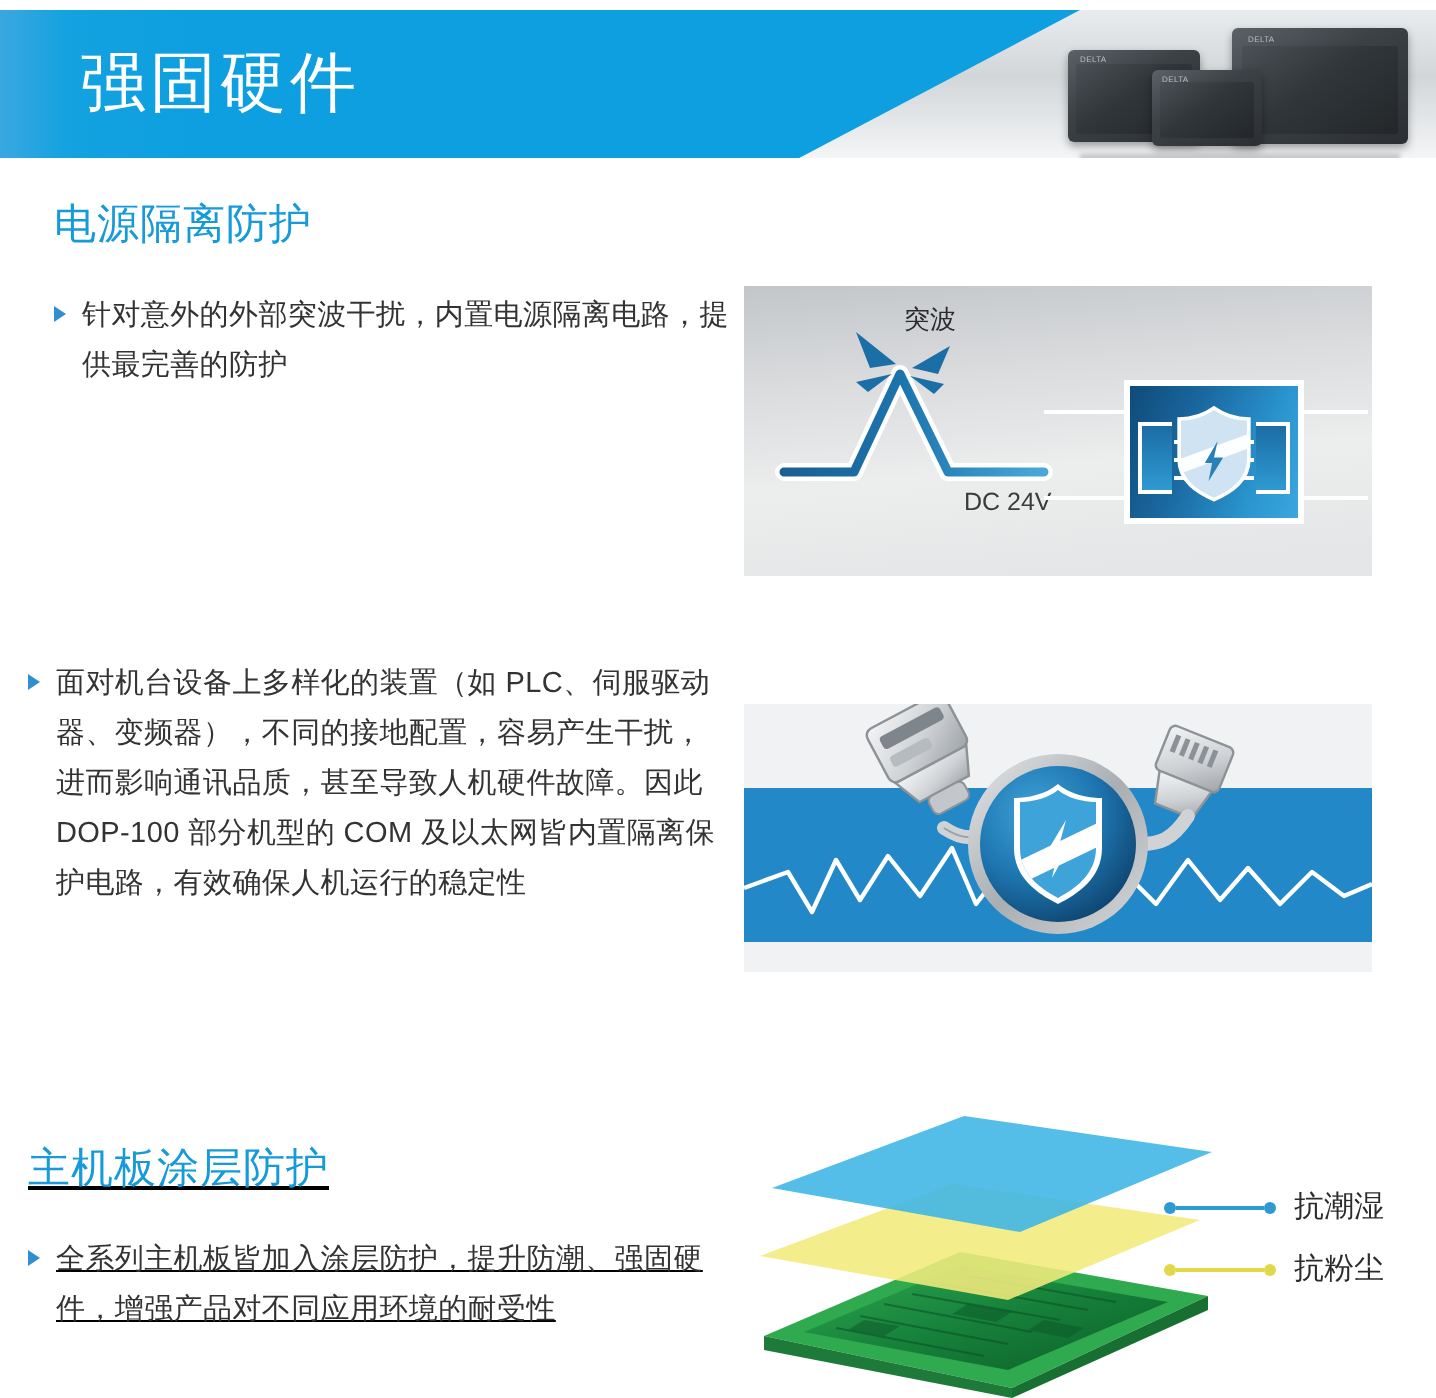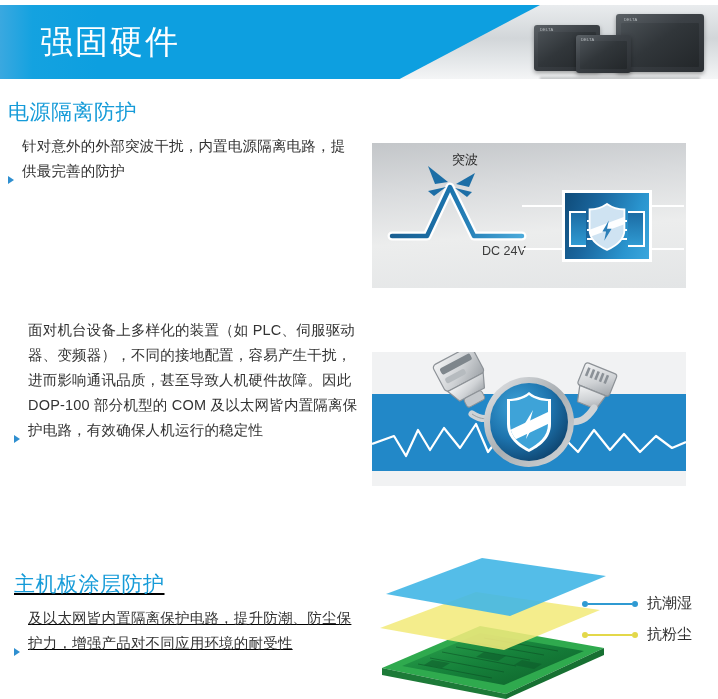--- a/index.html
+++ b/index.html
@@ -90,40 +90,40 @@
 
   .sec-head {
     color: #169bd8;
     font-size: 21px;
     font-weight: 400;
     letter-spacing: .5px;
     white-space: nowrap;
   }
   .bullet-row {
     display: flex;
-    align-items: flex-end;
-    margin-top: 8px;
+    align-items: flex-start;
+    margin-top: 20px;
   }
   .bullet-mark {
     flex: 0 0 auto;
     width: 0; height: 0;
     border-left: 6px solid #2f8fd0;
     border-top: 4px solid transparent;
     border-bottom: 4px solid transparent;
     margin-top: 7px;
     margin-right: 8px;
   }
   .bullet-text {
     color: #333333;
     font-size: 14.5px;
     line-height: 25px;
     letter-spacing: .2px;
   }
 
-  .sec1 { left: 8px; top: 98px;  width: 345px; }
+  .sec1 { left: 27px; top: 98px;  width: 345px; }
   .sec2 { left: 14px; top: 310px; width: 350px; }
   .sec3 { left: 14px; top: 570px; width: 345px; text-decoration: underline; }
 
   
   .fig1 {
     position: absolute;
     left: 372px; top: 143px;
     width: 314px; height: 145px;
     background: linear-gradient(175deg, #c3c6c9 0%, #d9dbdd 30%, #eceded 60%, #e3e5e6 100%);
     overflow: hidden;
@@ -253,21 +253,21 @@
     <div class="bullet-row">
       <div class="bullet-mark"></div>
       <div class="bullet-text">面对机台设备上多样化的装置（如 PLC、伺服驱动器、变频器），不同的接地配置，容易产生干扰，进而影响通讯品质，甚至导致人机硬件故障。因此 DOP-100 部分机型的 COM 及以太网皆内置隔离保护电路，有效确保人机运行的稳定性</div>
     </div>
   </div>
 
   <div class="section sec3">
     <div class="sec-head">主机板涂层防护</div>
     <div class="bullet-row">
       <div class="bullet-mark"></div>
-      <div class="bullet-text">及以太网皆内置隔离保护电路，提升防潮、防尘保护力，增强产品对不同应用环境的耐受性</div>
+      <div class="bullet-text">全系列主机板皆加入涂层防护，提升防潮、强固硬件，增强产品对不同应用环境的耐受性</div>
     </div>
   </div>
 
   <div class="fig1">
 
     <svg class="surge-svg" width="314" height="145" viewBox="0 0 314 145">
       <defs>
         <linearGradient id="wg" x1="0" y1="0" x2="1" y2="0">
           <stop offset="0%" stop-color="#1a5f92"></stop>
           <stop offset="45%" stop-color="#1c74ad"></stop>

